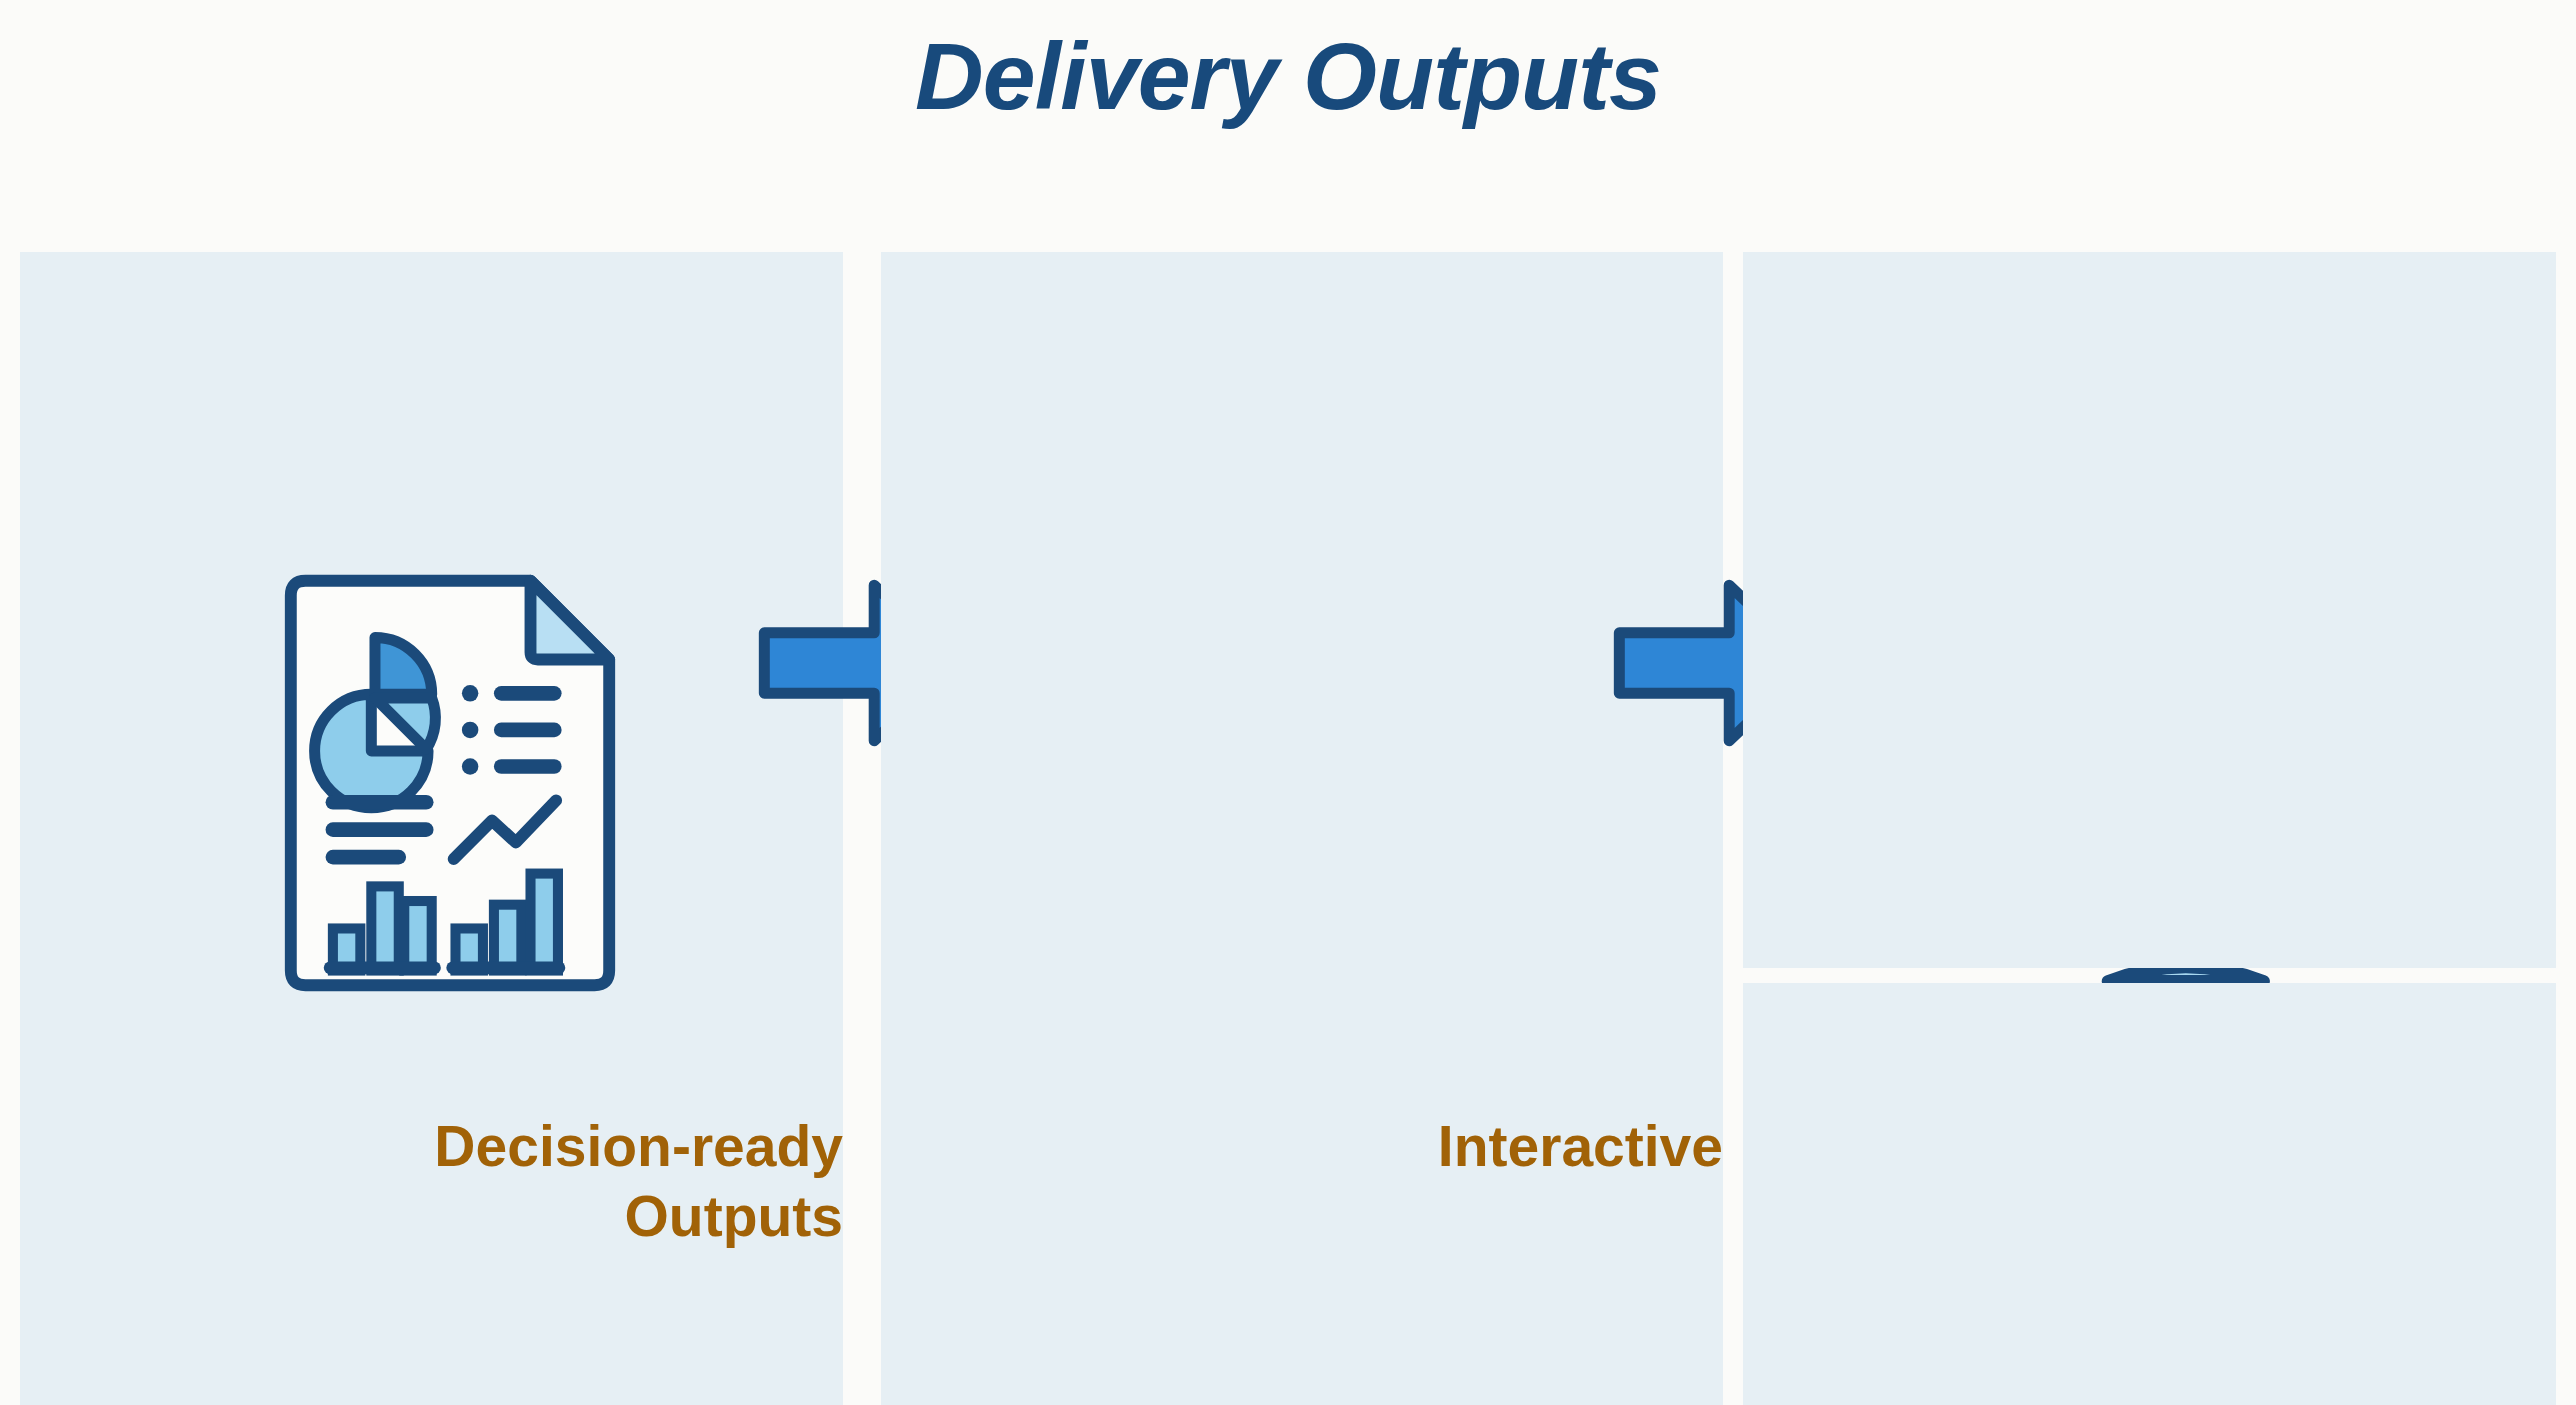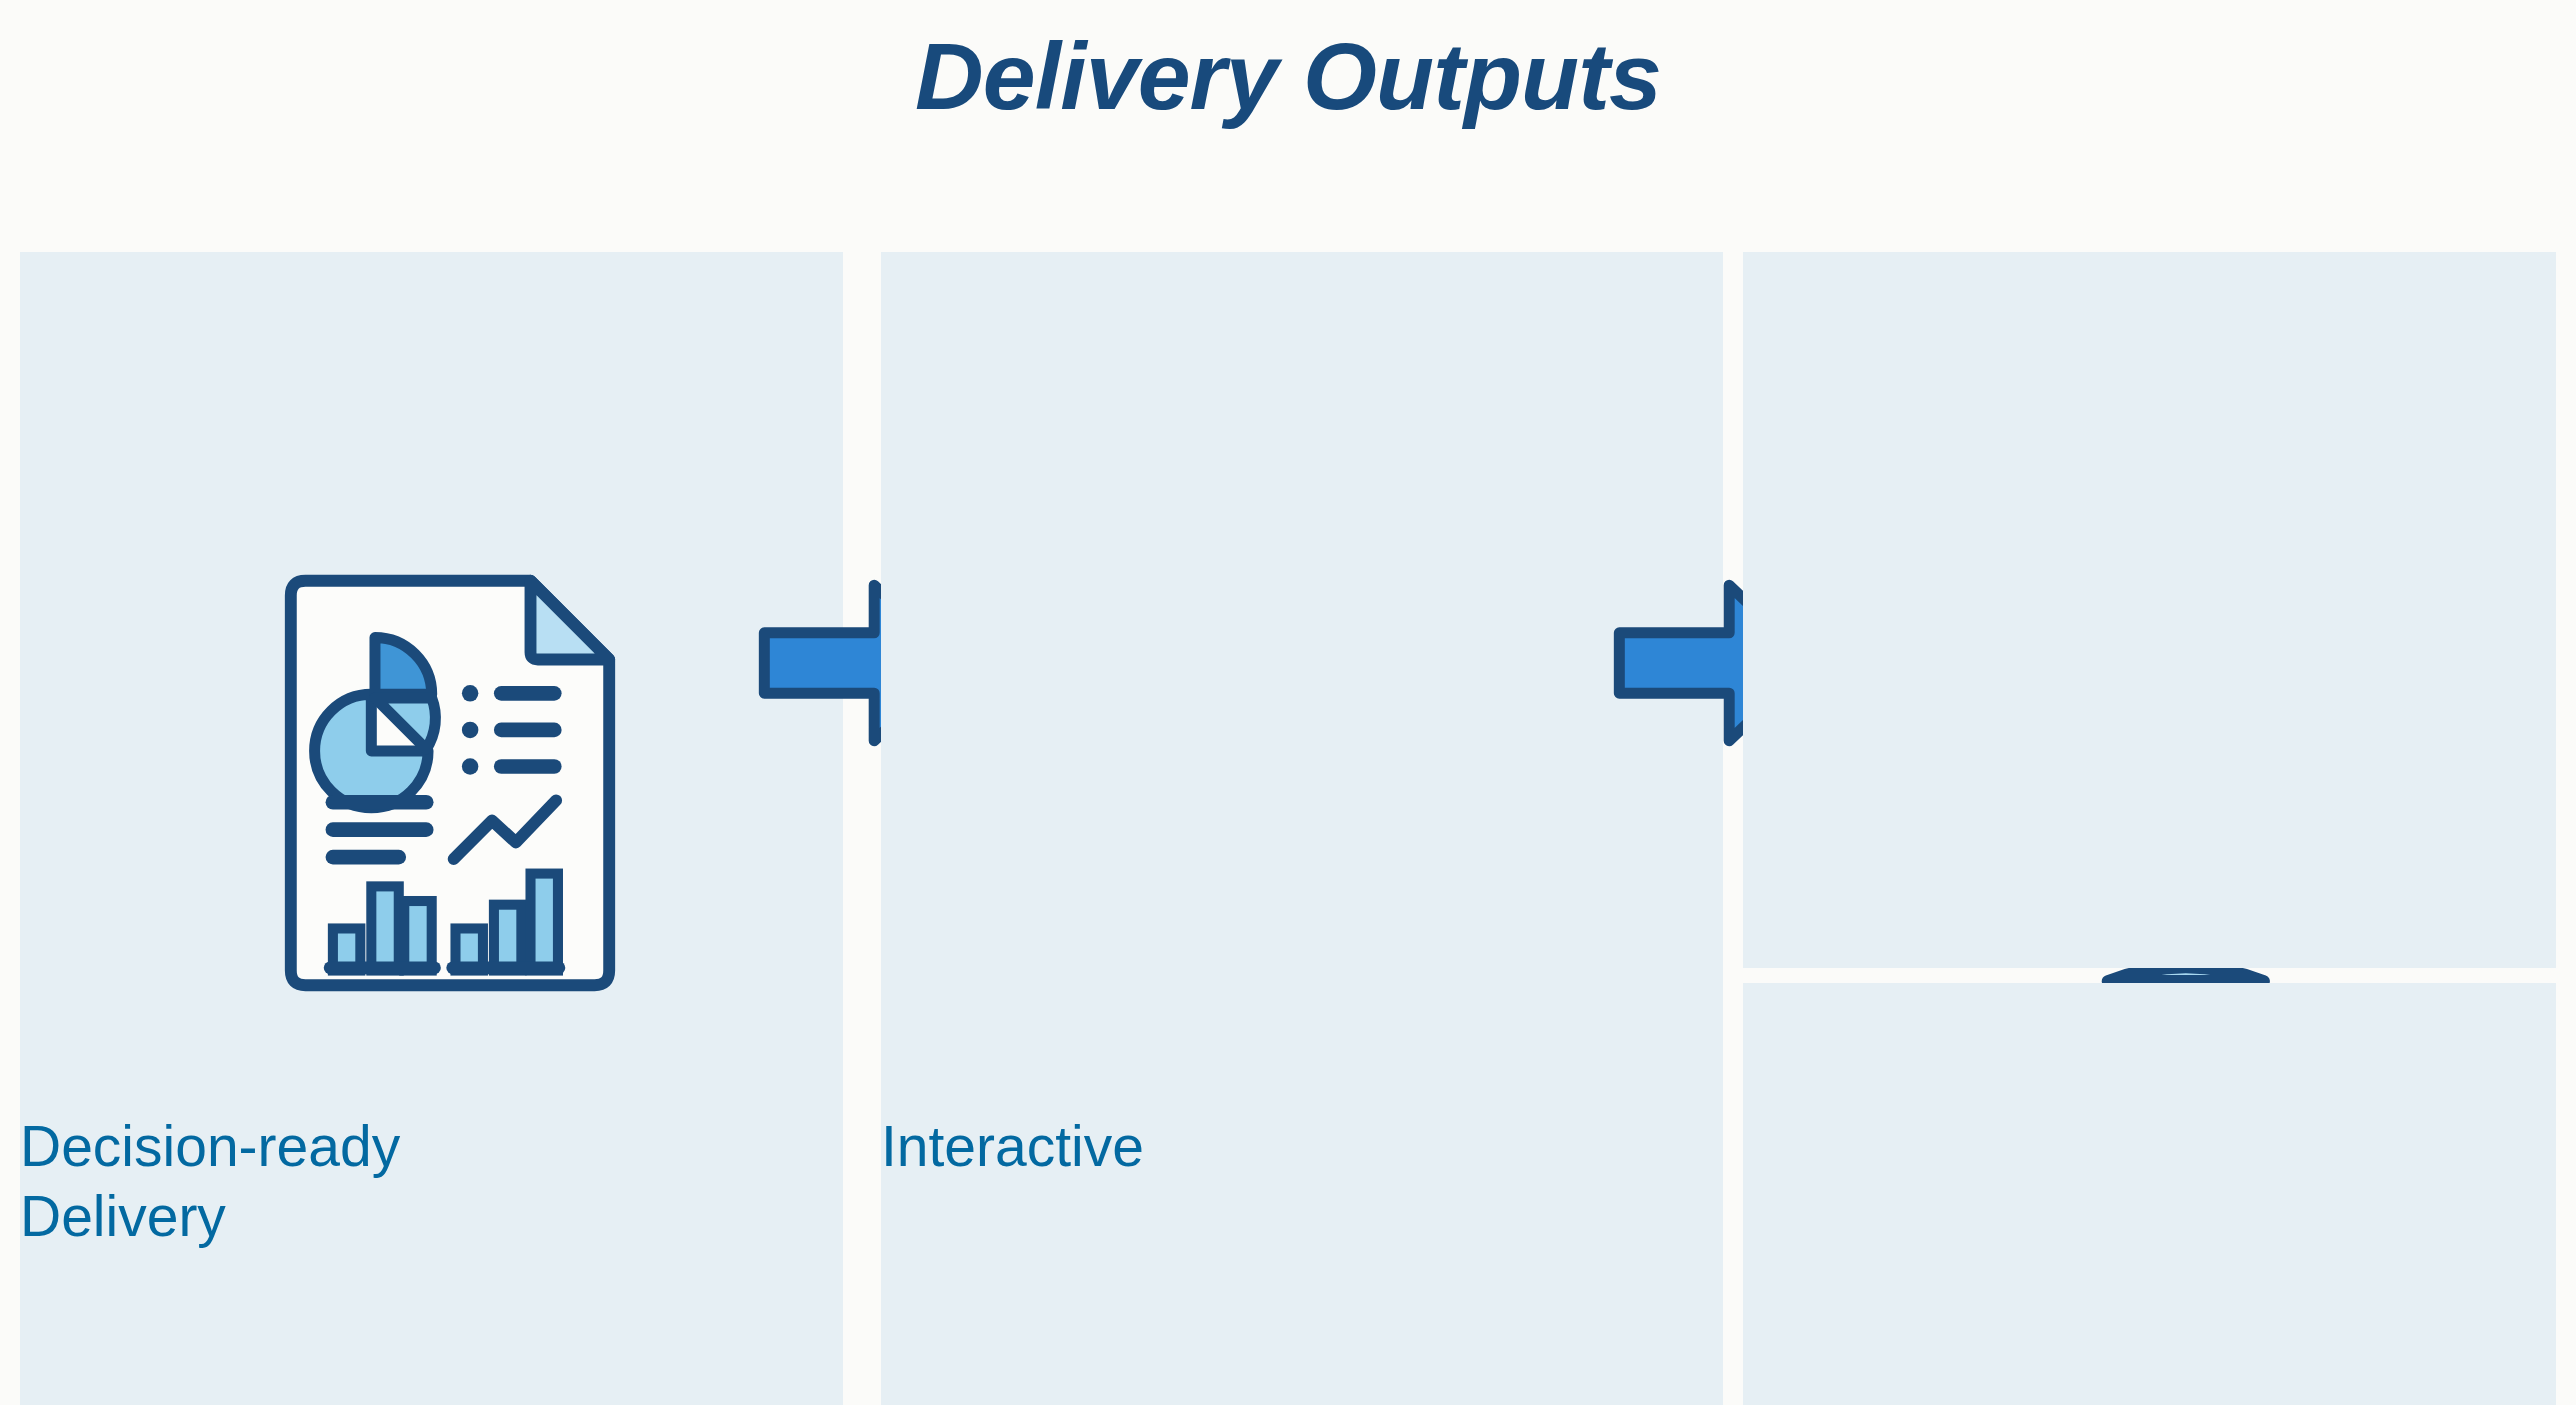--- a/index.html
+++ b/index.html
@@ -28,23 +28,23 @@
     position:absolute;
     background:#e6eff4;
   }
   #panel-1{left:20px;  top:252px; width:823px;  height:1154px;}
   #panel-2{left:881px; top:252px; width:842px;  height:1154px;}
   #panel-3{left:1743px;top:252px; width:813px;  height:716px;}
   #panel-4{left:1743px;top:983px;width:813px;  height:422px;}
 
   .panel-label{
     position:absolute;left:0;width:100%;
-    text-align:left;
-    color:#0369a1;
-    font-size:57px;font-weight:normal;
+    text-align:right;
+    color:#a16207;
+    font-size:57px;font-weight:bold;
     line-height:1.22;
   }
   #label-1{top:860px;}
   #label-2{top:860px;}
   #label-3{top:768px;}
 
   .icon-wrap{position:absolute;}
   #icon-1{left:256px; top:316px; width:348px;height:430px;}
   #icon-2{left:1066px;top:316px; width:485px;height:439px;}
 
@@ -91,21 +91,21 @@
         <rect x="52" y="430" width="128" height="14" rx="7" fill="#1b4a7a"></rect>
 
         <rect x="196" y="394" width="30" height="46" fill="#8ecdeb" stroke="#1b4a7a" stroke-width="11"></rect>
         <rect x="238" y="368" width="30" height="72" fill="#8ecdeb" stroke="#1b4a7a" stroke-width="11"></rect>
         <rect x="278" y="334" width="30" height="106" fill="#8ecdeb" stroke="#1b4a7a" stroke-width="11"></rect>
         <rect x="186" y="430" width="130" height="14" rx="7" fill="#1b4a7a"></rect>
       </svg>
     </div>
     <div class="panel-label" id="label-1">
       <div>Decision-ready</div>
-      <div>Delivery</div>
+      <div>Outputs</div>
     </div>
   </div>
 
   <div class="arrow" id="arrow-1">
     <svg viewBox="0 0 225 190" width="206" height="174">
       <path d="M8 62 L128 62 L128 10 L217 95 L128 180 L128 128 L8 128 Z" fill="#2e86d6" stroke="#1b4a7a" stroke-width="12" stroke-linejoin="round"></path>
     </svg>
   </div>
 
   <div class="panel" id="panel-2">

